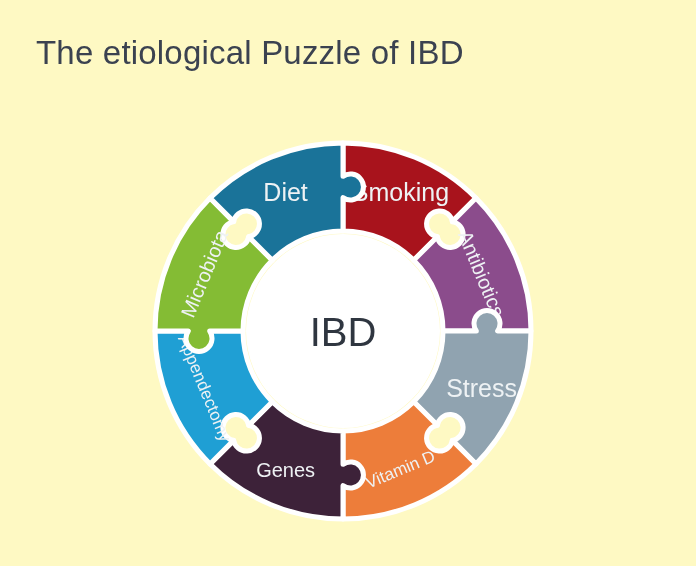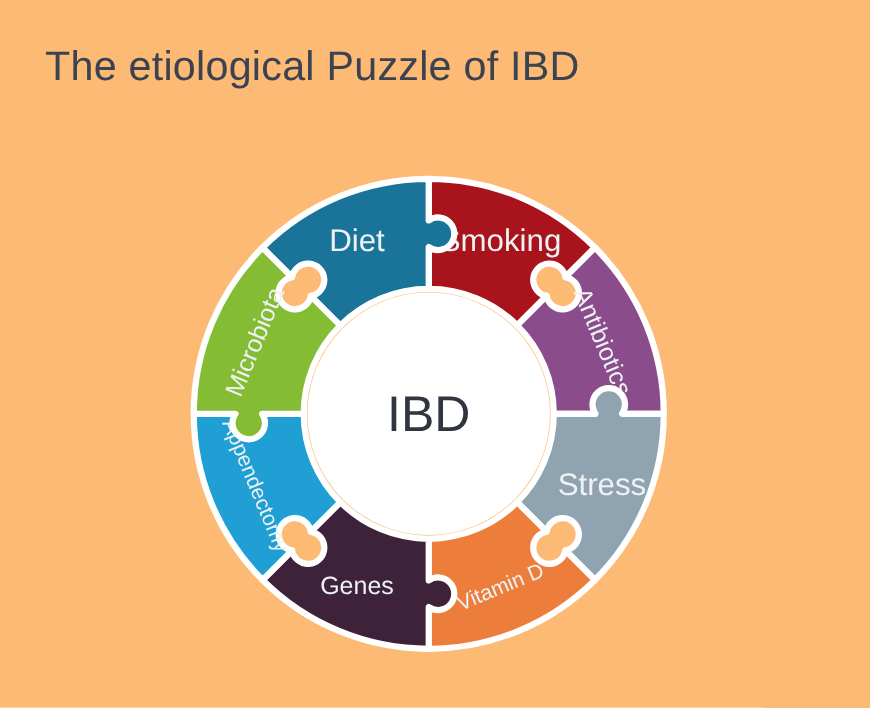--- a/index.html
+++ b/index.html
@@ -10,21 +10,21 @@
   body {
     width: 696px;
     height: 566px;
     font-family: "Liberation Sans", sans-serif;
     overflow: hidden;
     position: relative;
   }
   #slide {
     position: absolute;
     inset: 0;
-    background: #fdba74;
+    background: #fef9c3;
   }
   #page-title {
     position: absolute;
     left: 36px;
     top: 34px;
     font-family: "Liberation Sans", sans-serif;
     font-size: 33px;
     font-weight: 400;
     color: #3b4250;
     letter-spacing: 0.2px;

